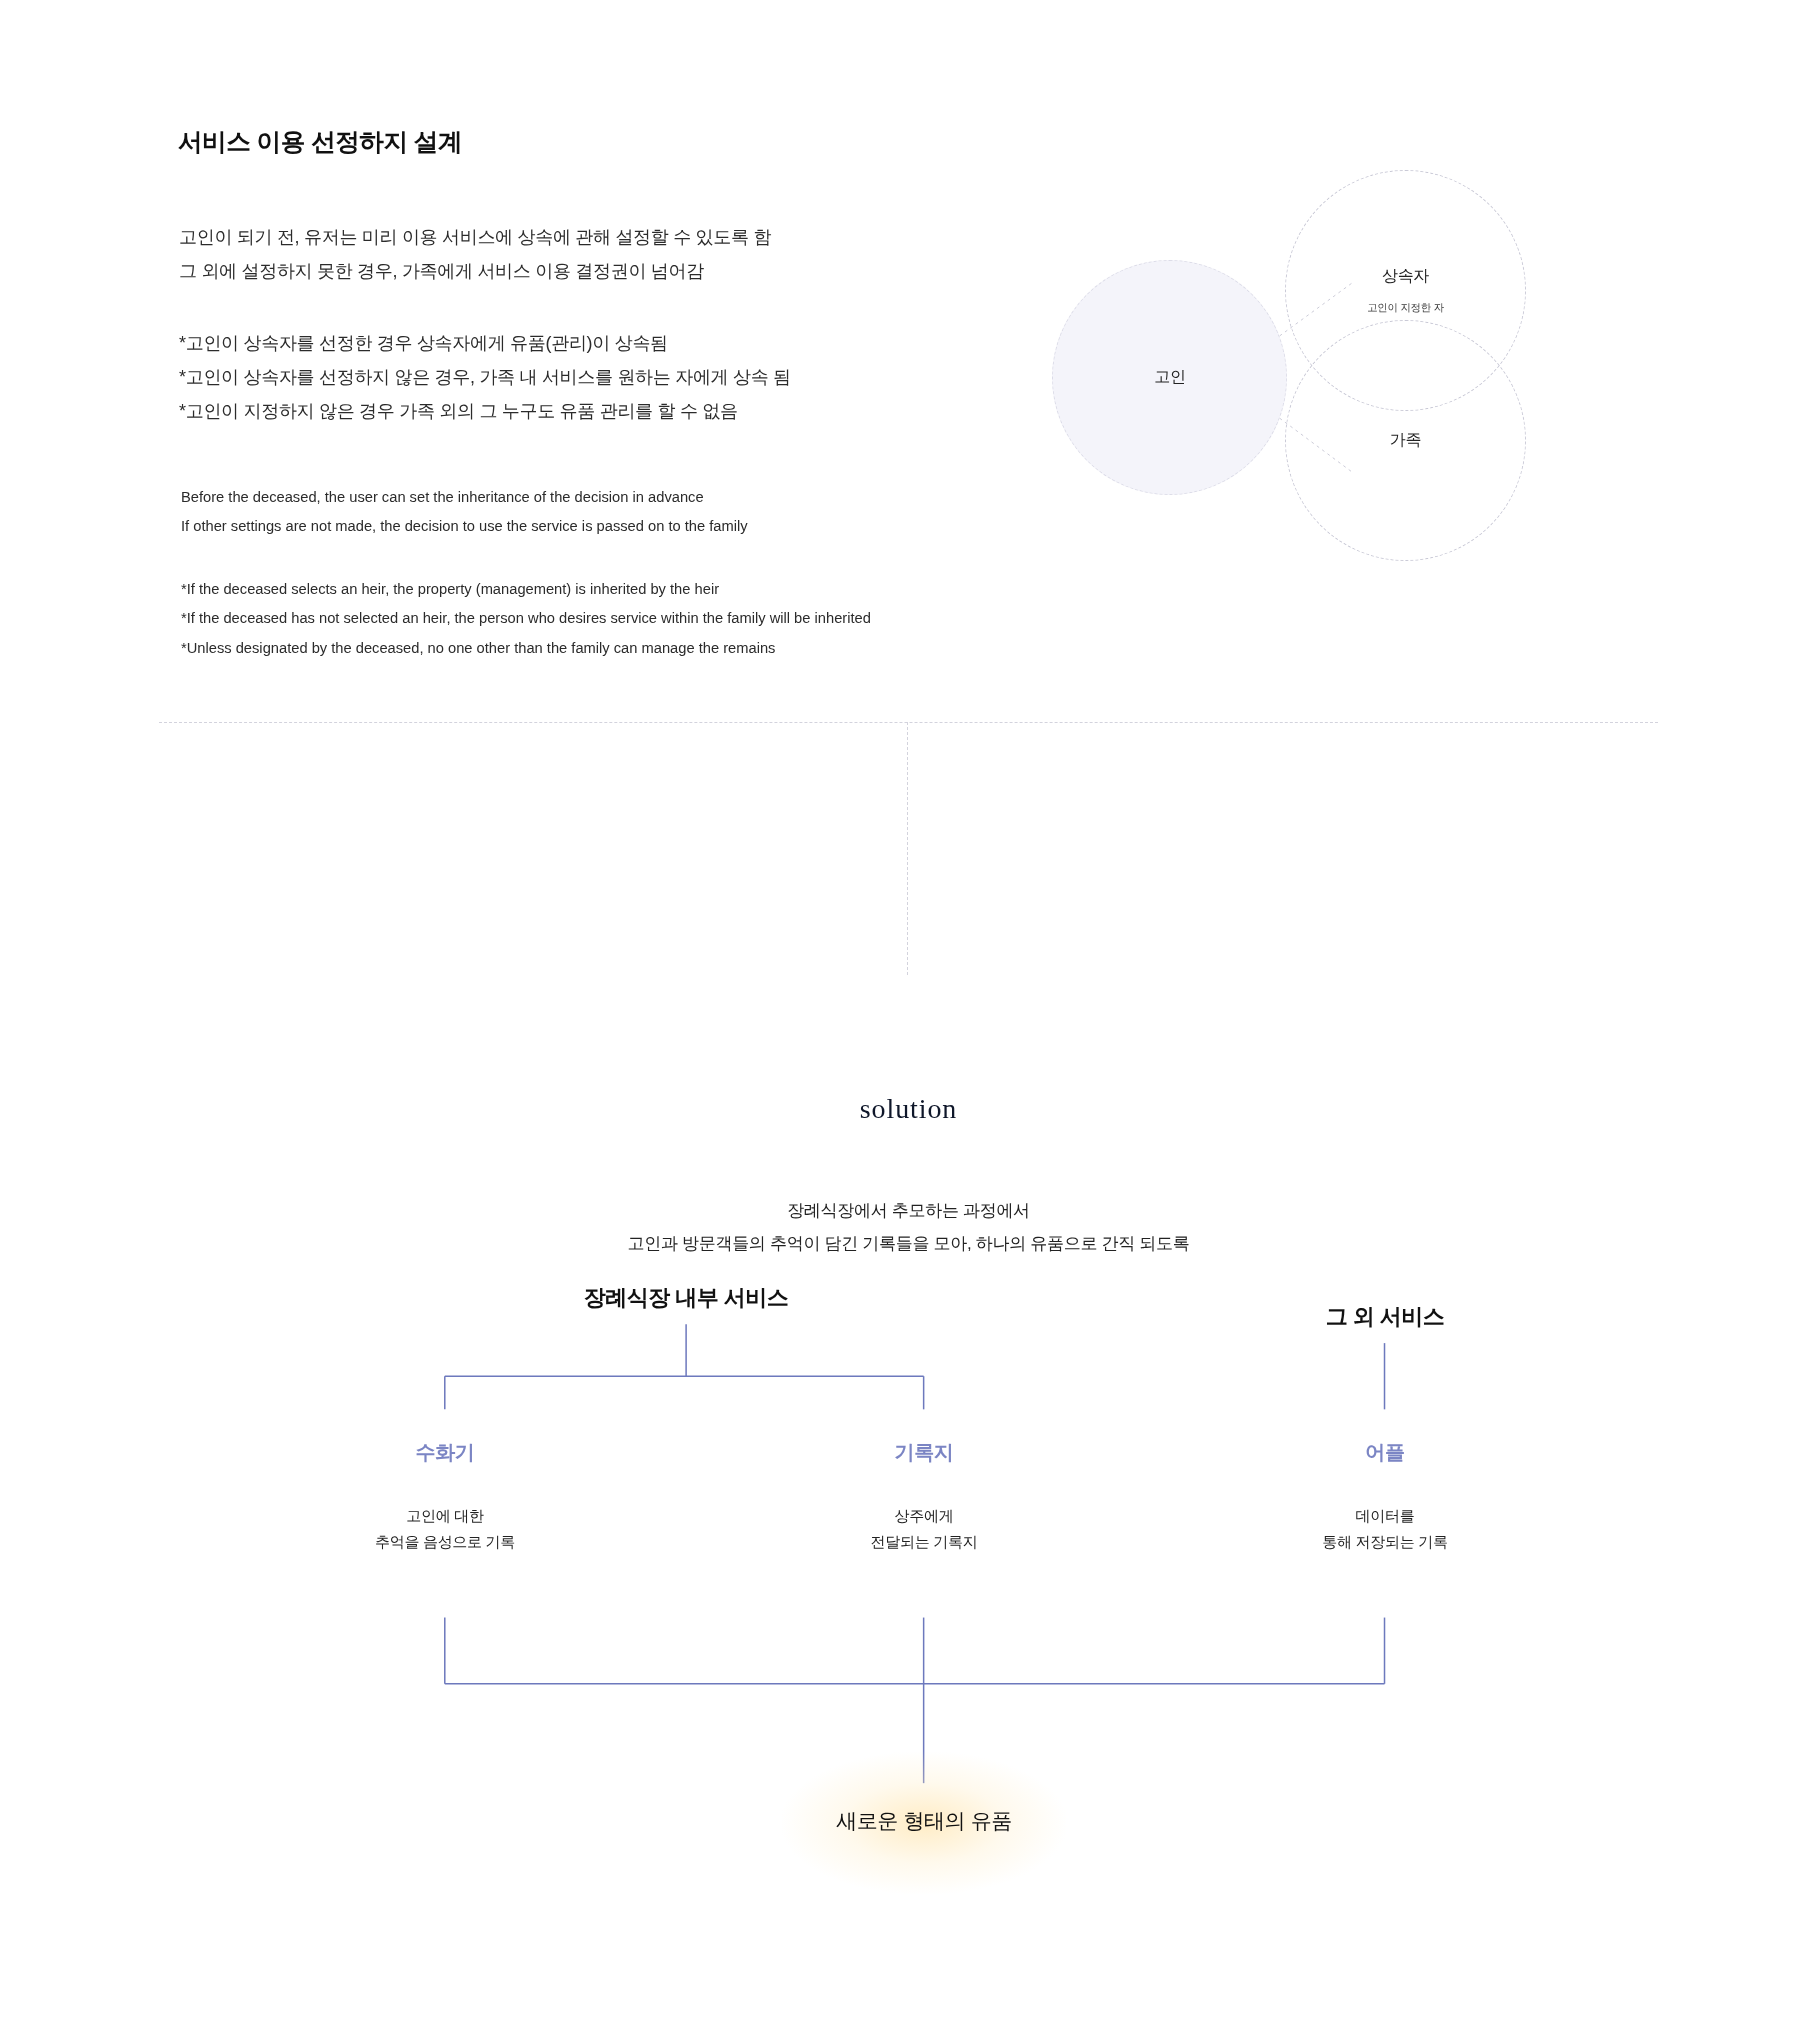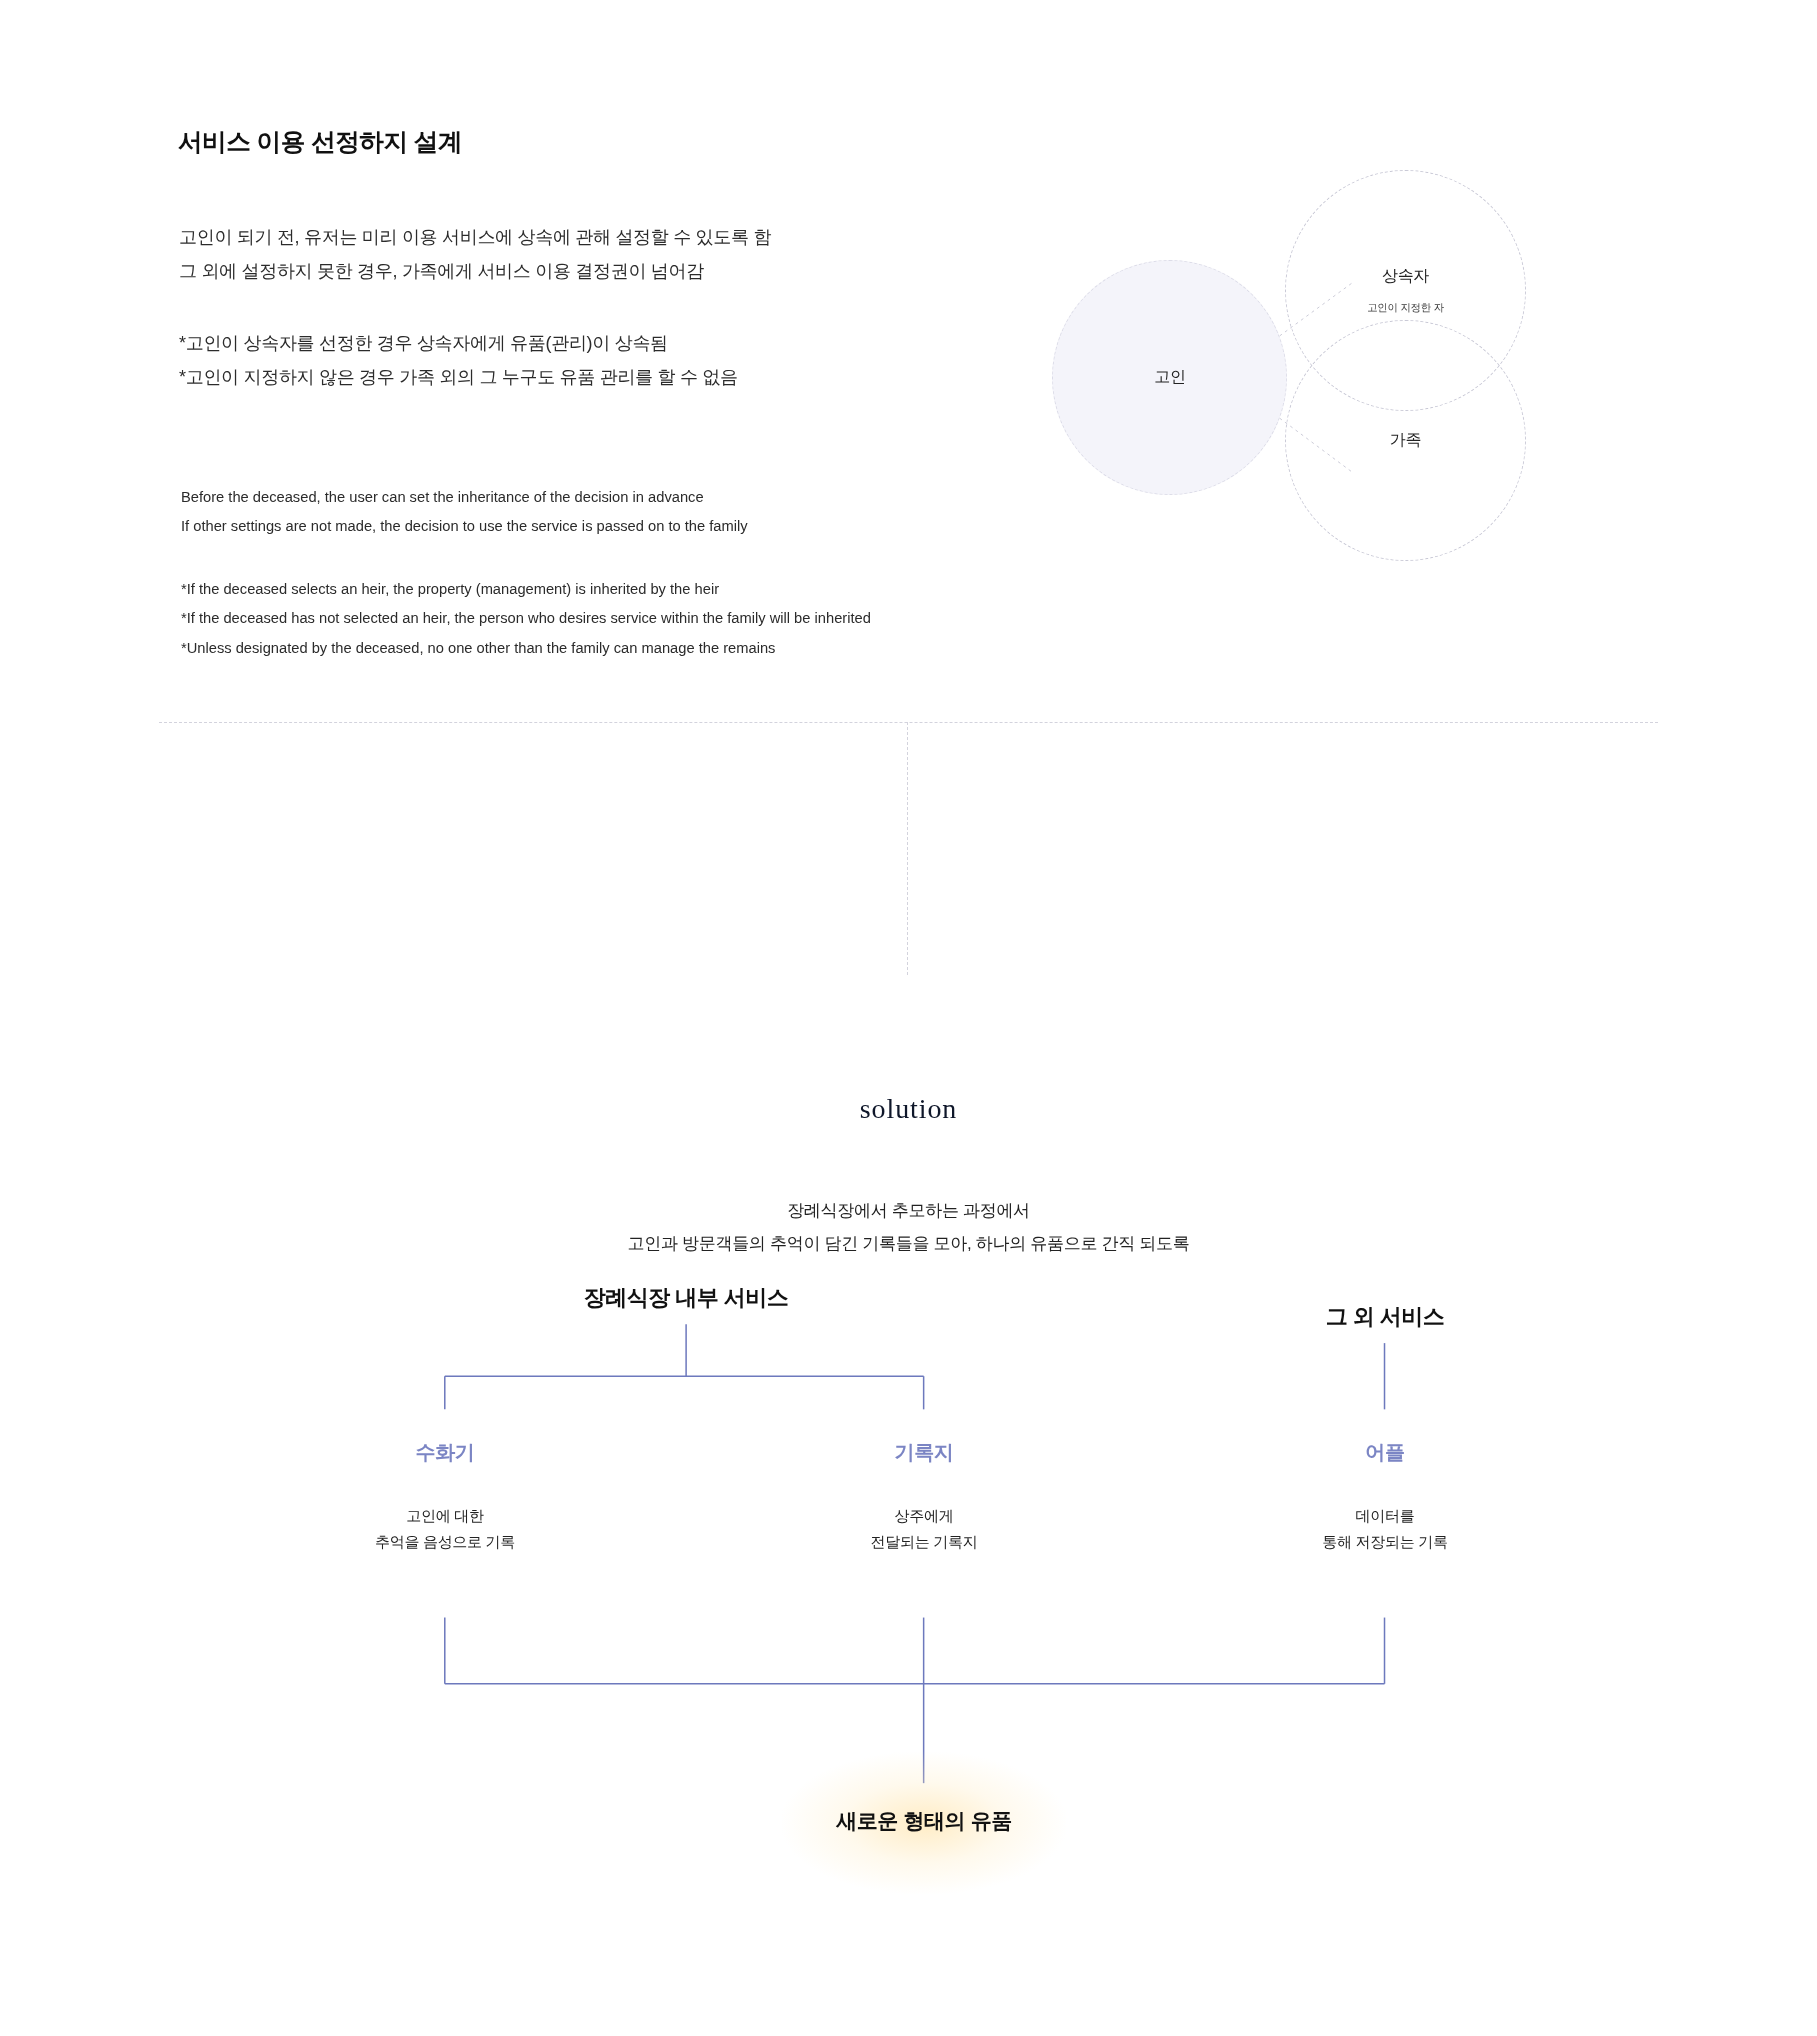--- a/index.html
+++ b/index.html
@@ -219,21 +219,21 @@
   #node-1-desc { left: 445px; top: 250px; }
   #node-2-desc { left: 924px; top: 250px; }
   #node-3-desc { left: 1385px; top: 250px; }
 
   #final-node {
     position: absolute;
     left: 924px;
     top: 568px;
     transform: translate(-50%, -50%);
     font-size: 21px;
-    font-weight: bold;
+    font-weight: normal;
     color: #111111;
     letter-spacing: -0.4px;
     white-space: nowrap;
     z-index: 2;
   }
   #final-glow {
     position: absolute;
     left: 924px;
     top: 570px;
     width: 284px;
@@ -251,20 +251,21 @@
 
   <div id="headline">서비스 이용 선정하지 설계</div>
 
   <div id="kr-block-a">
     <div class="kr-line">고인이 되기 전, 유저는 미리 이용 서비스에 상속에 관해 설정할 수 있도록 함</div>
     <div class="kr-line">그 외에 설정하지 못한 경우, 가족에게 서비스 이용 결정권이 넘어감</div>
   </div>
 
   <div id="kr-block-b">
     <div class="kr-line">*고인이 상속자를 선정한 경우 상속자에게 유품(관리)이 상속됨</div>
+    <div class="kr-line">*고인이 상속자를 선정하지 않은 경우, 가족 내 서비스를 원하는 자에게 상속 됨</div>
     <div class="kr-line">*고인이 지정하지 않은 경우 가족 외의 그 누구도 유품 관리를 할 수 없음</div>
   </div>
 
   <div id="en-block-a">
     <div class="en-line">Before the deceased, the user can set the inheritance of the decision in advance</div>
     <div class="en-line">If other settings are not made, the decision to use the service is passed on to the family</div>
   </div>
 
   <div id="en-block-b">
     <div class="en-line">*If the deceased selects an heir, the property (management) is inherited by the heir</div>

